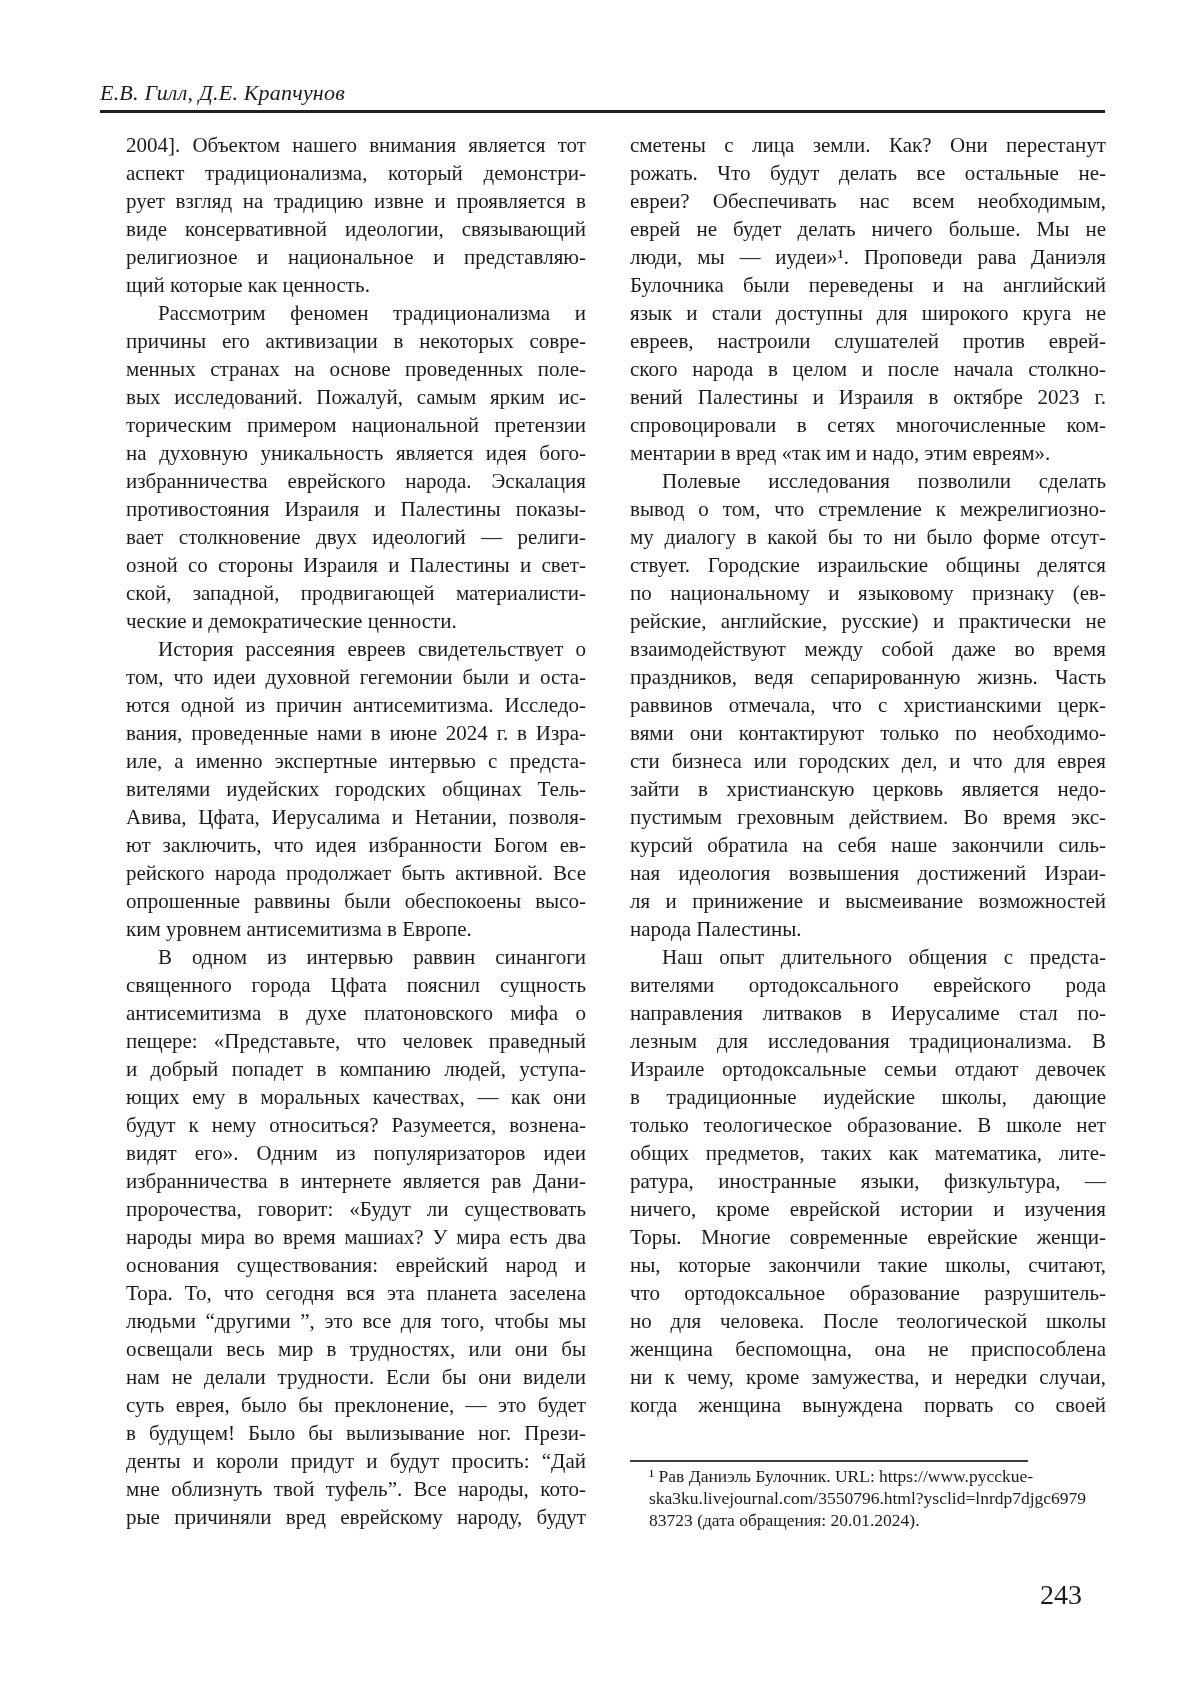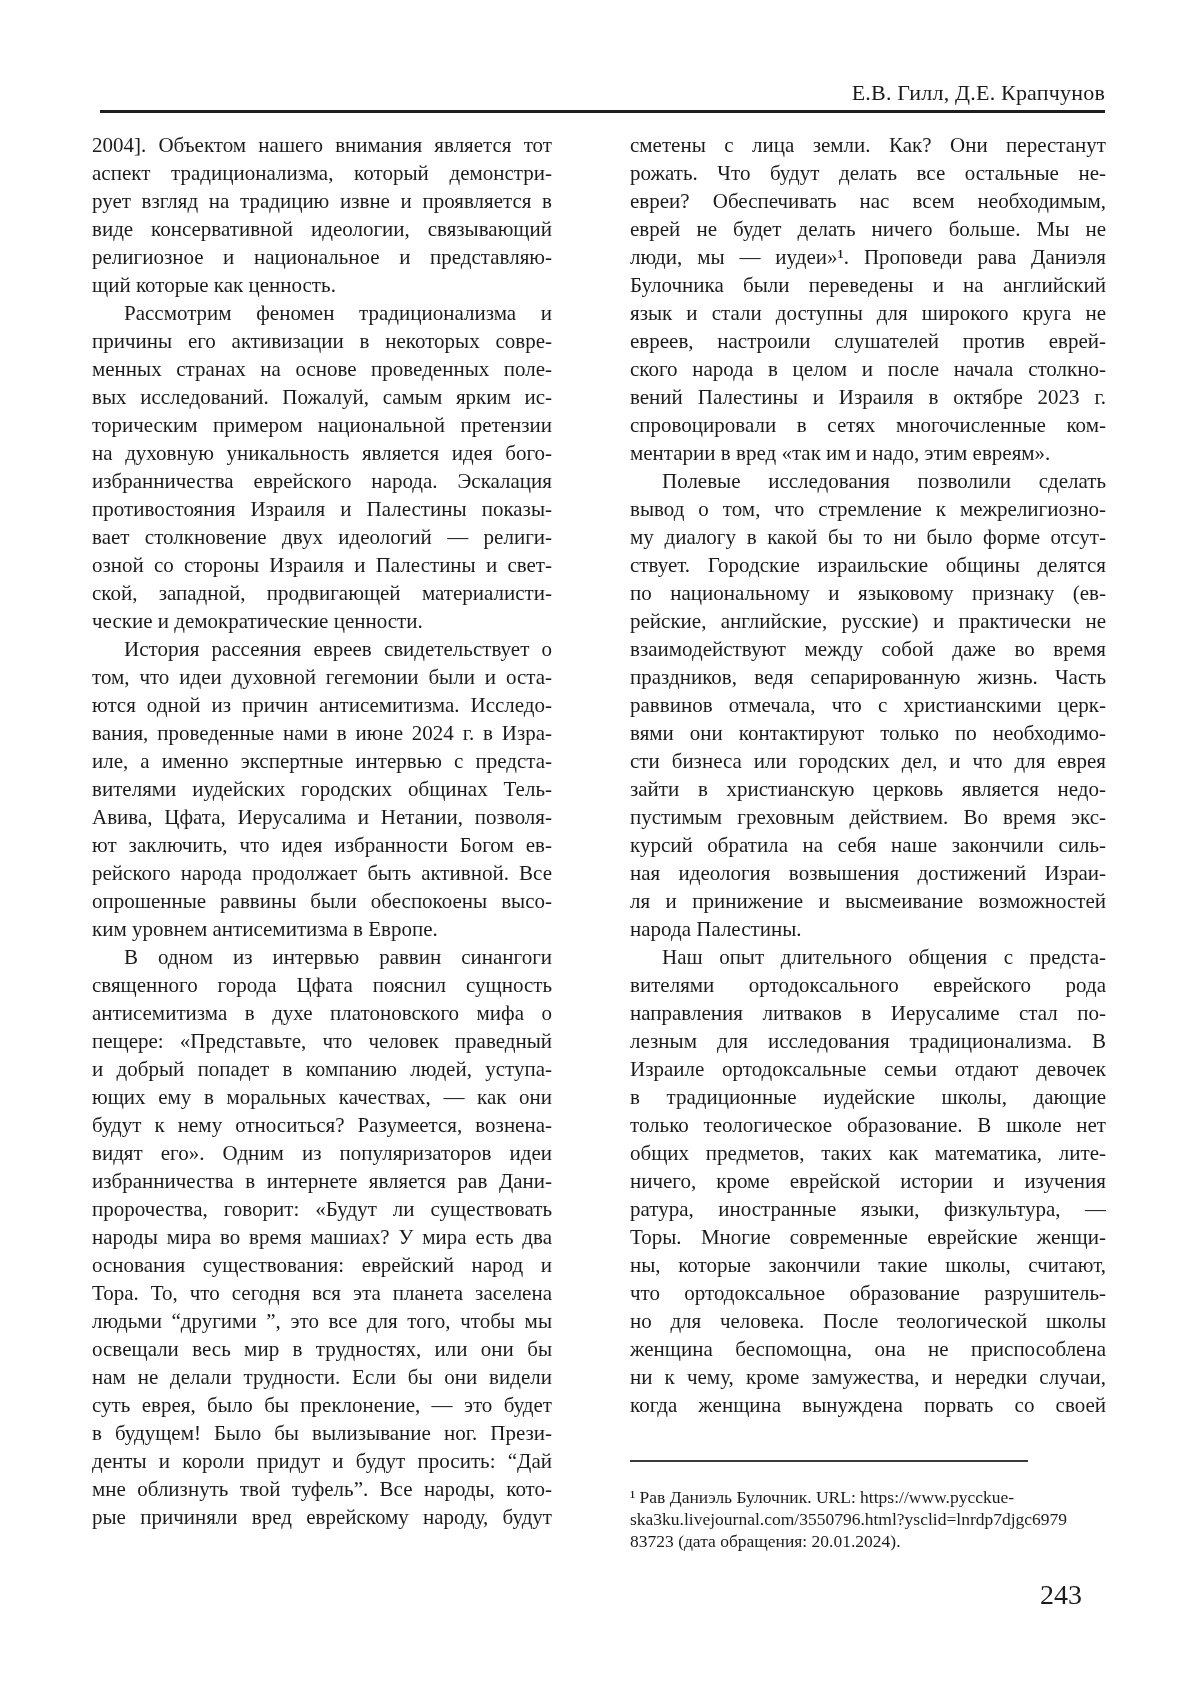--- a/index.html
+++ b/index.html
@@ -8,45 +8,46 @@
     background: #ffffff;
     position: relative;
     font-family: "Liberation Serif", "DejaVu Serif", serif;
     color: #1b1b1b;
     overflow: hidden;
   }
   .page { position: absolute; inset: 0; }
 
   .header { position: absolute; left: 100px; top: 80px; width: 1005px; }
   .authors {
-    text-align: right;
+    text-align: left;
+    font-style: italic;
     font-size: 22px;
     line-height: 26px;
     letter-spacing: 0.2px;
   }
   .header-rule { margin-top: 4px; border-top: 3px solid #1f1f1f; height: 0; }
 
   .col { position: absolute; top: 131px; }
-  .col-left  { left: 92px; width: 460px; }
+  .col-left  { left: 126px; width: 460px; }
   .col-right { left: 630px; width: 476px; }
 
   .line {
     height: 28px;
     line-height: 28px;
     font-size: 21px;
     overflow: hidden;
     text-align: left;
     white-space: normal;
   }
   .line.j { text-align: justify; text-align-last: justify; }
   .line.i { text-indent: 32px; }
 
   .footnote { position: absolute; left: 630px; top: 1460px; width: 476px; }
   .fn-rule { width: 398px; border-top: 2px solid #3a3a3a; height: 0; }
-  .fn-lines { padding-top: 24px; }
+  .fn-lines { padding-top: 3px; margin-left: 19px; }
   .fn-line {
     font-size: 17.5px;
     line-height: 22px;
     height: 22px;
     overflow: hidden;
     text-align: left;
   }
 
   .page-number {
     position: absolute;
@@ -149,22 +150,22 @@
         <div class="line j">ля и принижение и высмеивание возможностей</div>
         <div class="line">народа Палестины.</div>
         <div class="line j i">Наш опыт длительного общения с предста-</div>
         <div class="line j">вителями ортодоксального еврейского рода</div>
         <div class="line j">направления литваков в Иерусалиме стал по-</div>
         <div class="line j">лезным для исследования традиционализма. В</div>
         <div class="line j">Израиле ортодоксальные семьи отдают девочек</div>
         <div class="line j">в традиционные иудейские школы, дающие</div>
         <div class="line j">только теологическое образование. В школе нет</div>
         <div class="line j">общих предметов, таких как математика, лите-</div>
+        <div class="line j">ратура, иностранные языки, физкультура, —</div>
         <div class="line j">ничего, кроме еврейской истории и изучения</div>
-        <div class="line j">ратура, иностранные языки, физкультура, —</div>
         <div class="line j">Торы. Многие современные еврейские женщи-</div>
         <div class="line j">ны, которые закончили такие школы, считают,</div>
         <div class="line j">что ортодоксальное образование разрушитель-</div>
         <div class="line j">но для человека. После теологической школы</div>
         <div class="line j">женщина беспомощна, она не приспособлена</div>
         <div class="line j">ни к чему, кроме замужества, и нередки случаи,</div>
         <div class="line j">когда женщина вынуждена порвать со своей</div>
       </section>
   </main>
 

